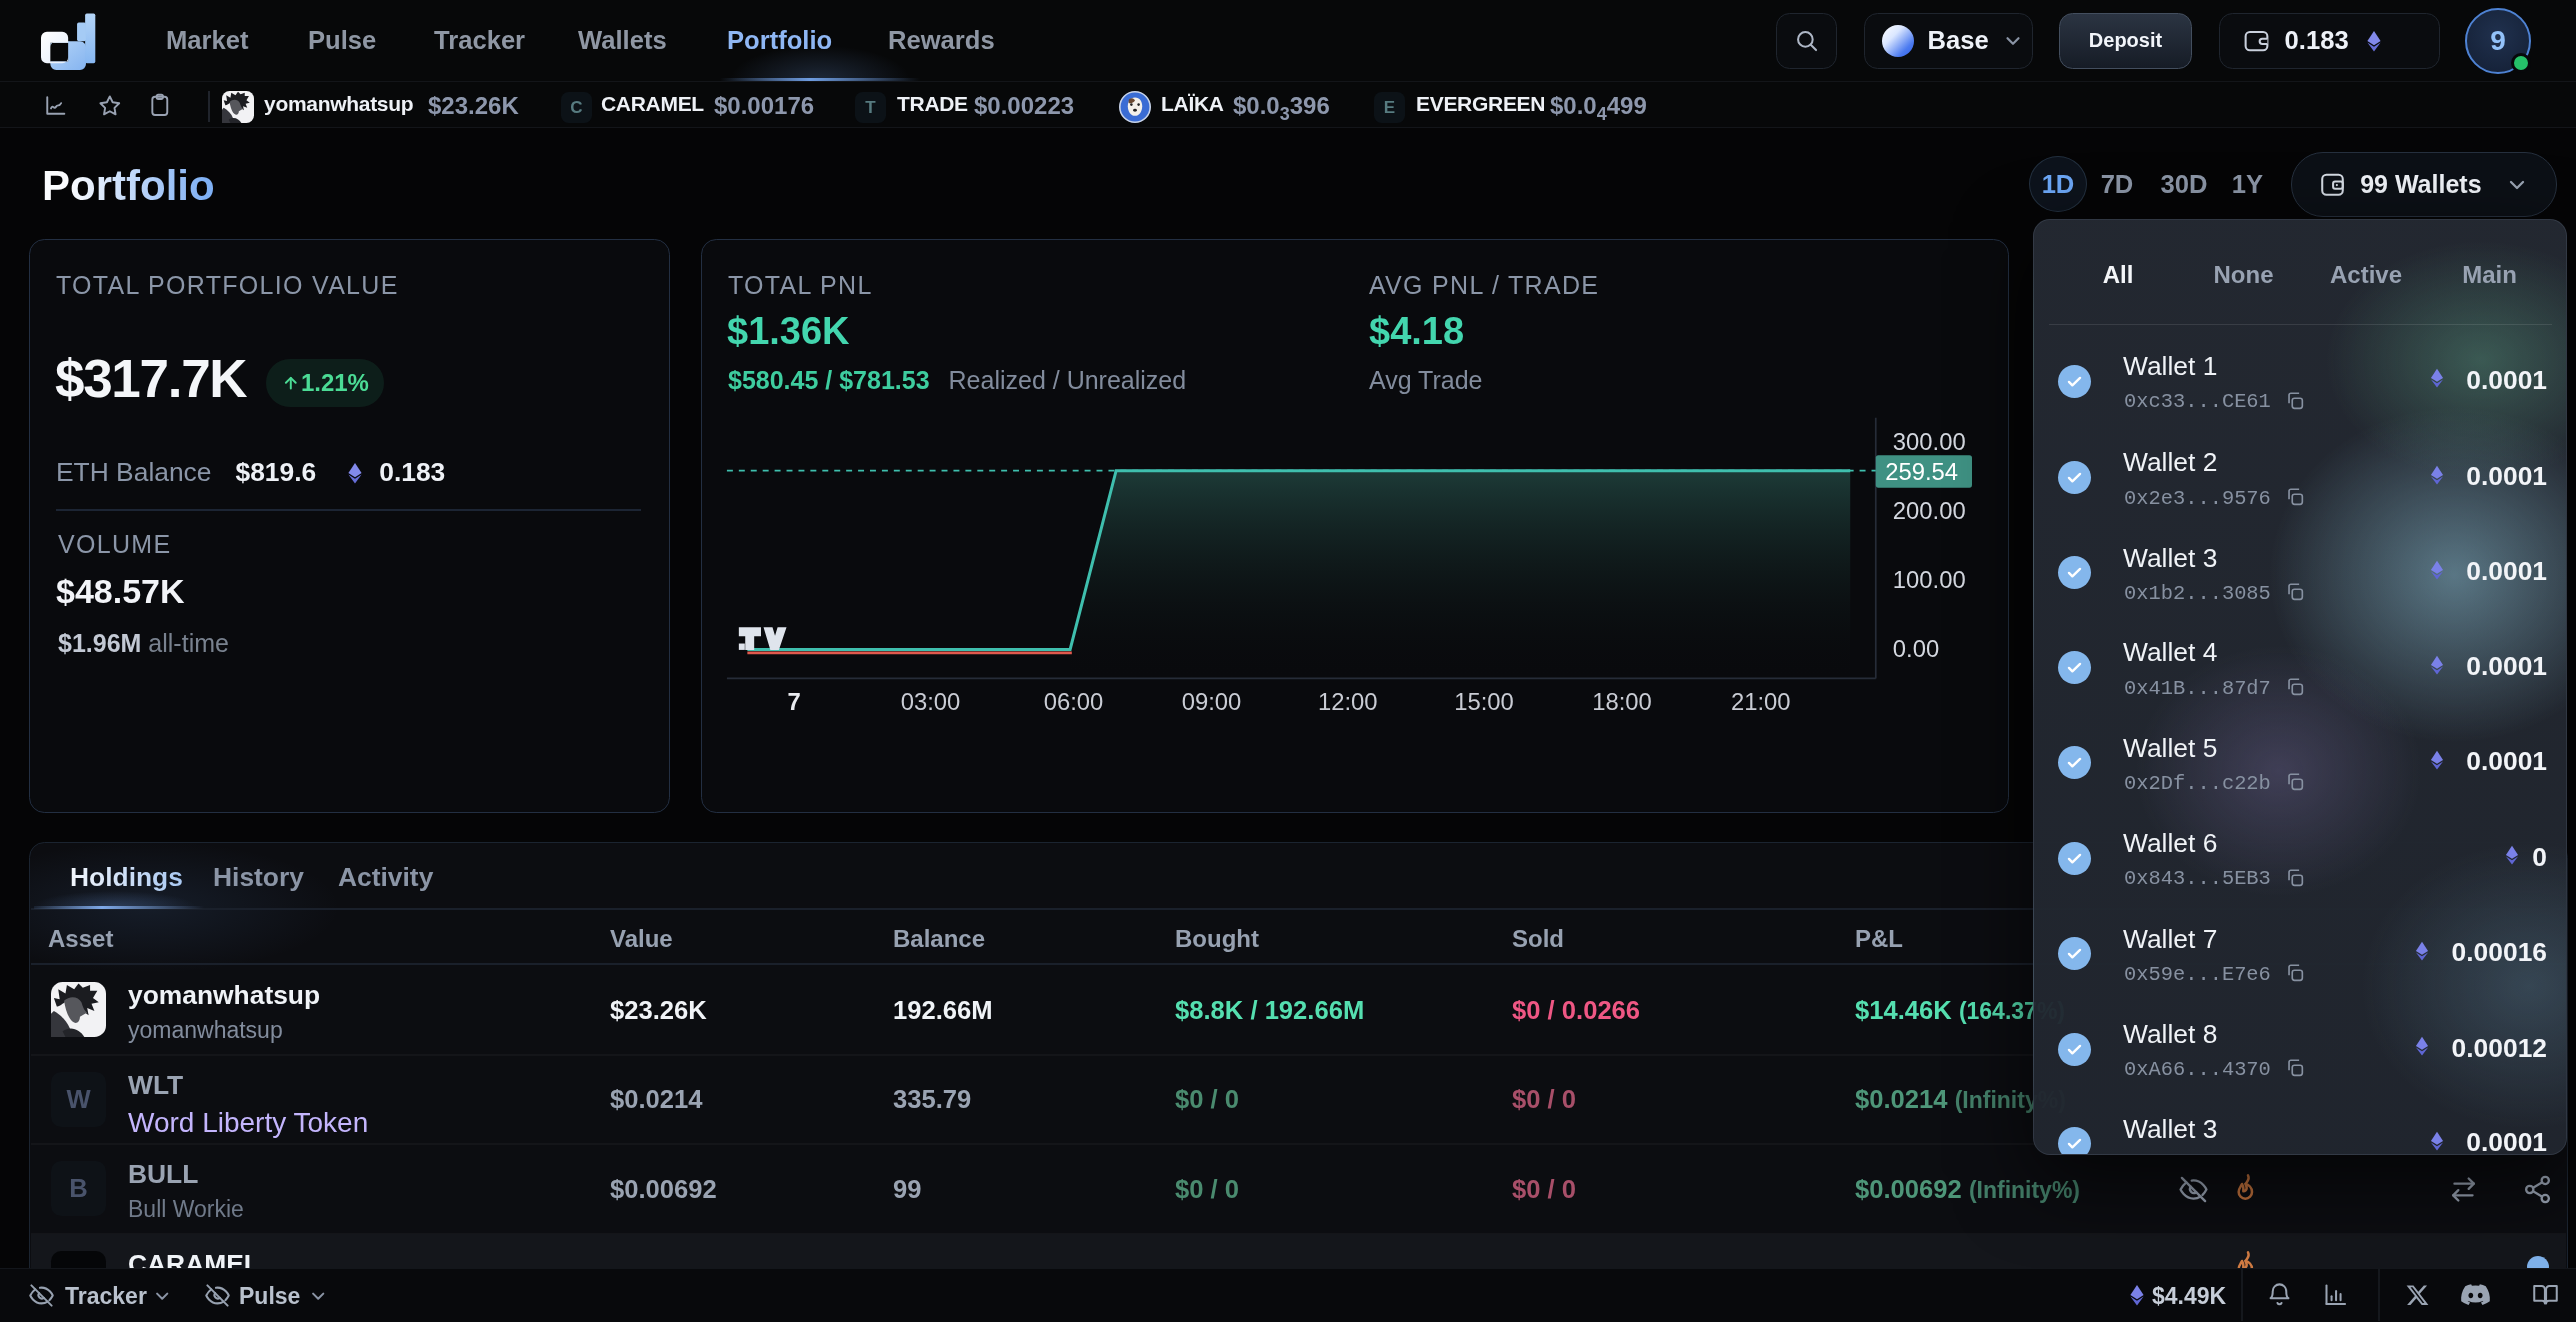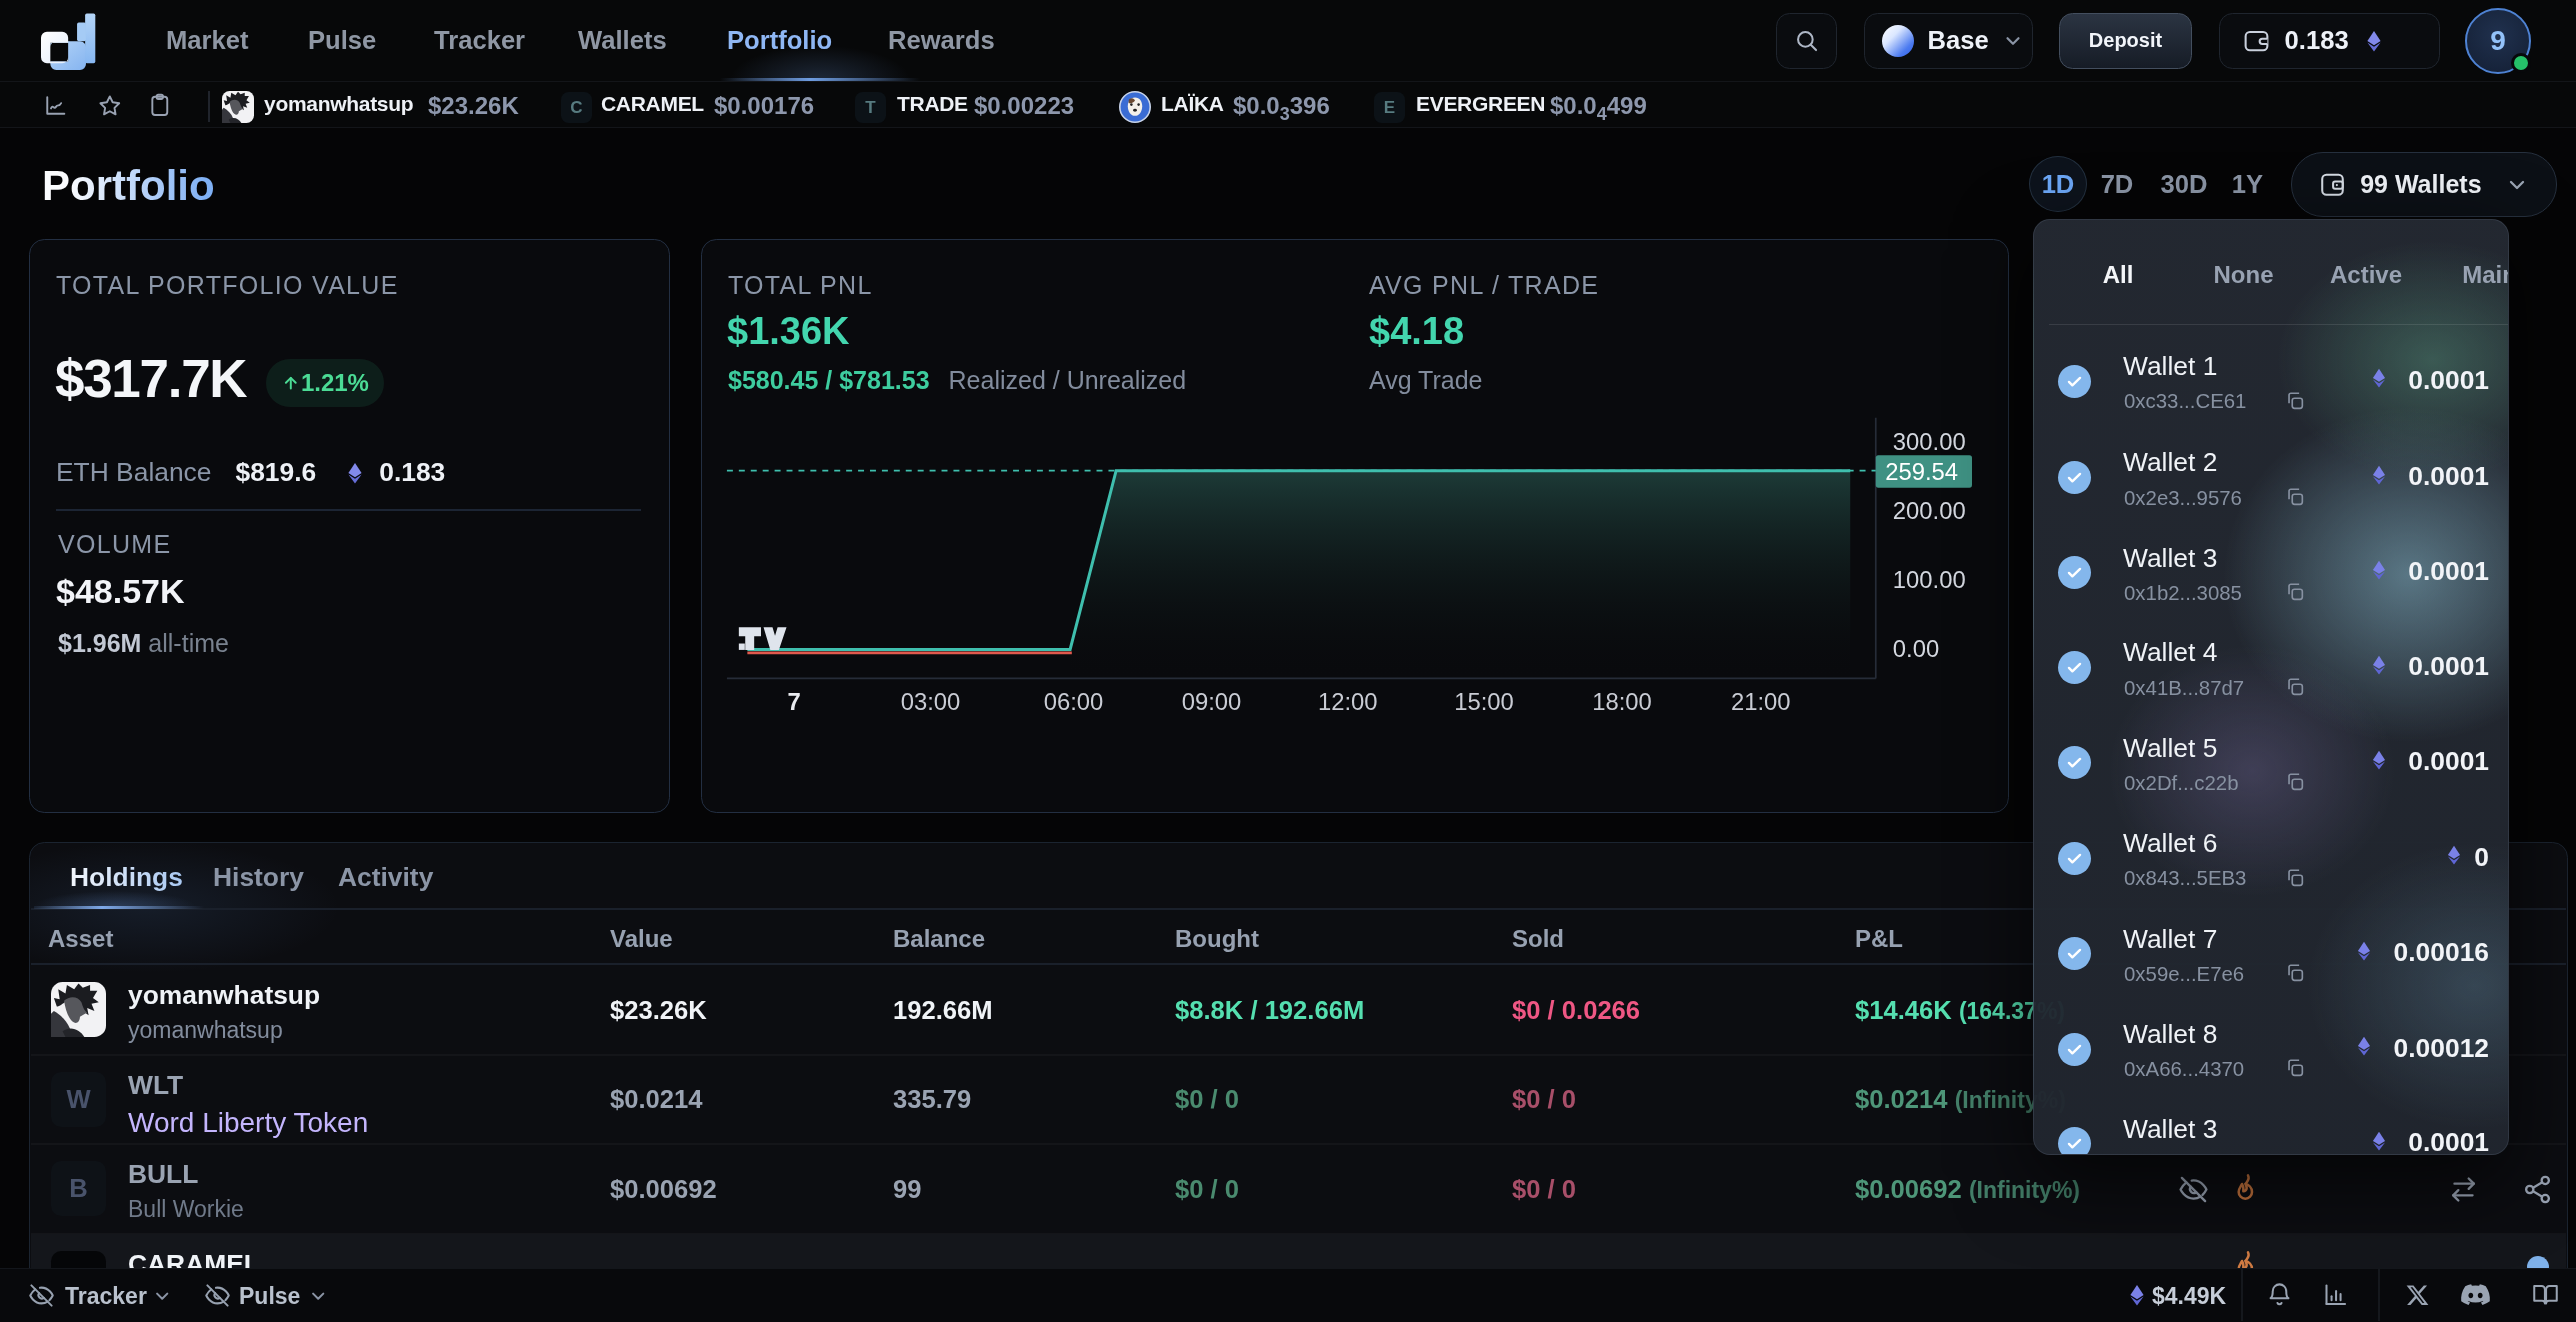--- a/index.html
+++ b/index.html
@@ -31,32 +31,32 @@
   
   .card { position:absolute; background:#090a0d; border:1.7px solid #232f42;
           border-radius:15.3px; }
   .lbl { font-size:25px; color:#8b96a8; letter-spacing:1.3px; }
 
   
   .hcell { position:absolute; font-size:24px; font-weight:600; color:#97a1b1; }
   .cell  { position:absolute; font-size:25.6px; font-weight:600; }
 
   
-  #wpanel { position:absolute; left:2033px; top:219px; width:476px; height:936px;
+  #wpanel { position:absolute; left:2033px; top:219px; width:534px; height:936px;
             border-radius:17px; z-index:30; overflow:hidden;
             border:1.3px solid rgba(150,170,200,0.14);
             box-shadow:0 25.6px 77px rgba(0,0,0,0.65);
             background:
               radial-gradient(221px 170px at 84% 15%, rgba(115,205,165,0.30), rgba(115,205,165,0) 70%),
               radial-gradient(264px 239px at 79% 38%, rgba(150,205,225,0.48), rgba(150,205,225,0) 70%),
               radial-gradient(204px 179px at 46% 59%, rgba(160,140,210,0.24), rgba(160,140,210,0) 70%),
               radial-gradient(239px 204px at 93% 82%, rgba(130,185,215,0.22), rgba(130,185,215,0) 70%),
               linear-gradient(rgba(36,41,50,0.97), rgba(33,38,47,0.97)); }
   .wname { font-size:26.4px; font-weight:500; color:#f0f3f7; }
-  .waddr { font-family:Liberation Sans, sans-serif; font-size:20.4px; color:#8791a1; }
+  .waddr { font-family:Liberation Mono, monospace; font-size:20.4px; color:#8791a1; }
   .wval { font-size:26.4px; font-weight:600; color:#f2f4f8; }
 
   
   #bbar { position:absolute; left:0; top:1268px; width:2576px; height:54px;
           background:#08090c; border-top:1.7px solid #13161b; z-index:40; }
 </style>
 </head>
 <body>
 <div id="nav">
 

